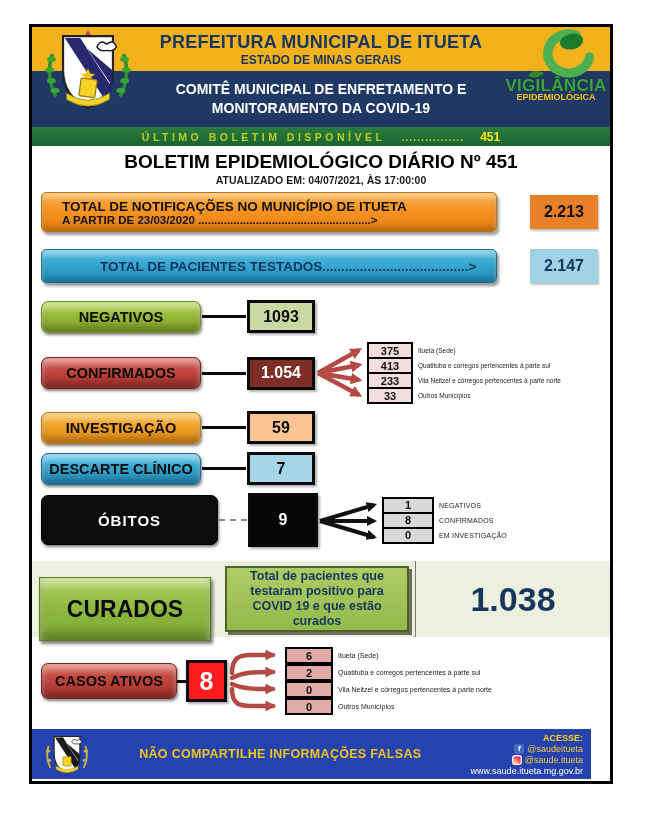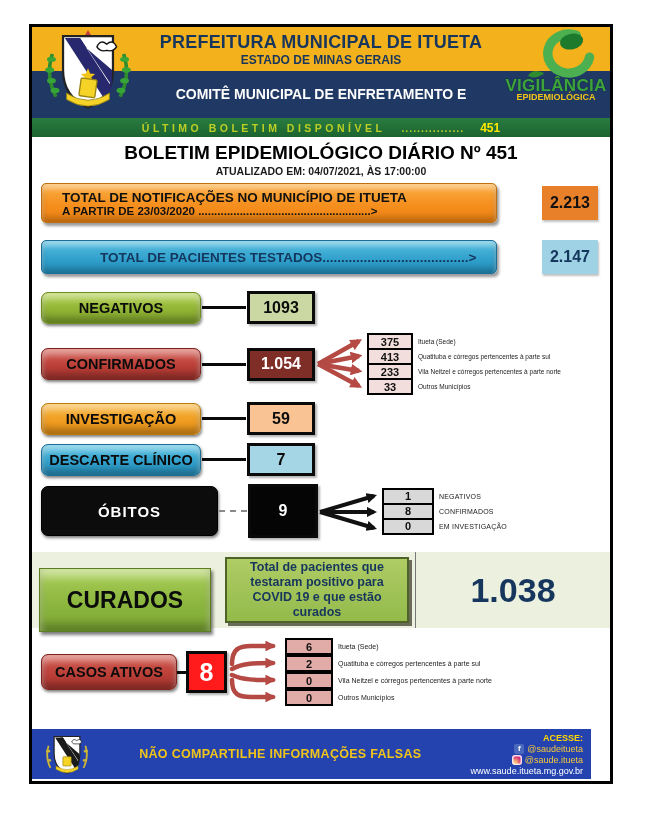--- a/index.html
+++ b/index.html
@@ -5,21 +5,21 @@
   * { margin:0; padding:0; box-sizing:border-box; }
   html,body { background:#fff; }
   body { font-family:"Liberation Sans", sans-serif; width:646px; height:815px; position:relative; }
 
   .frame { position:absolute; left:29px; top:24px; width:584px; height:760px;
            border:3px solid #000; background:#fff; display:flex; flex-direction:column; overflow:hidden; }
 
   
   .header { position:relative; flex-shrink:0; }
   .band-yellow { height:44px; background:#F3B11B; display:flex; flex-direction:column; justify-content:center; text-align:center; padding:0 106px; }
-  .band-blue   { height:47px; background:#1F3864; display:flex; flex-direction:column; justify-content:center; text-align:center; padding:0 106px; }
+  .band-blue   { height:56px; background:#1F3864; display:flex; flex-direction:column; justify-content:center; text-align:center; padding:0 106px; }
   .band-green  { height:19px; background:linear-gradient(#2A7C40,#1B6330); display:flex; align-items:center; justify-content:center; gap:16px; }
   .hdr-t1 { font-size:18px; font-weight:bold; color:#17365D; letter-spacing:.2px; }
   .hdr-t2 { font-size:12px; font-weight:bold; color:#17365D; }
   .hdr-c1, .hdr-c2 { font-size:14px; font-weight:bold; color:#fff; line-height:19px; }
   .strip-label { font-size:10.5px; font-weight:bold; color:#BCCF25; letter-spacing:3.5px; }
   .strip-dots  { font-size:10.5px; font-weight:bold; color:#BCCF25; letter-spacing:1px; }
   .strip-num   { font-size:12px; font-weight:bold; color:#FFE800; }
   .coat { position:absolute; left:8px; top:2px; width:96px; height:82px; }
   .vigilancia { position:absolute; right:2px; top:1px; width:104px; text-align:center; }
   .vig-swirl { width:78px; height:52px; display:block; margin:0 auto; }
@@ -33,21 +33,21 @@
   
   .toprow { display:flex; align-items:center; margin:6px 12px 0 9px; flex-shrink:0;}
   .bigbar { width:456px; border-radius:5px; border:1px solid rgba(0,0,0,.4);
             box-shadow: inset 0 5px 5px rgba(255,255,255,.4), inset 0 -5px 6px rgba(0,0,0,.22), 2px 3px 3px rgba(0,0,0,.4); }
   .bar-notif { height:40px; background:linear-gradient(#FBB045,#F58F1E 55%,#EF8313); border-color:#C06F10;
                display:flex; flex-direction:column; justify-content:center; padding-left:20px; }
   .bar-notif .l1 { font-size:13.5px; font-weight:bold; color:#111; }
   .bar-notif .l2 { font-size:11.5px; font-weight:bold; color:#111; }
   .bar-tested { height:34px; background:linear-gradient(#55BEE0,#2F9FCB 60%,#2391BE); border-color:#1C6E96;
                 display:flex; align-items:center; padding-left:58px; font-size:13.5px; font-weight:bold; color:#14365C; }
-  .topval { margin-left:auto; width:56px; height:34px; display:flex; align-items:center; justify-content:center;
+  .topval { margin-left:auto; width:68px; height:34px; display:flex; align-items:center; justify-content:center;
             font-size:16px; font-weight:bold; }
   .val-notif  { background:#E8802A; color:#111; box-shadow:1px 2px 2px rgba(0,0,0,.25); }
   .val-tested { background:#9ED2E4; color:#14365C; box-shadow:1px 2px 2px rgba(0,0,0,.25); }
 
   
   .stat-row { display:flex; align-items:center; margin-left:9px; flex-shrink:0; }
   .bar { border-radius:7px; border:1px solid rgba(0,0,0,.45);
          box-shadow: inset 0 6px 6px rgba(255,255,255,.45), inset 0 -6px 6px rgba(0,0,0,.25), 1px 2px 3px rgba(0,0,0,.5);
          display:flex; align-items:center; justify-content:center; font-weight:bold; color:#0b0b0b; }
   .bar-std { width:160px; height:32px; font-size:14.5px; }
@@ -122,20 +122,21 @@
 
 <div class="frame">
 
   <div class="header">
     <div class="band-yellow">
       <div class="hdr-t1">PREFEITURA MUNICIPAL DE ITUETA</div>
       <div class="hdr-t2">ESTADO DE MINAS GERAIS</div>
     </div>
     <div class="band-blue">
       <div class="hdr-c1">COMITÊ MUNICIPAL DE ENFRETAMENTO E</div>
+      <div class="hdr-c2">MONITORAMENTO DA COVID-19</div>
     </div>
     <div class="band-green">
       <span class="strip-label">ÚLTIMO BOLETIM DISPONÍVEL</span>
       <span class="strip-dots">................</span>
       <span class="strip-num">451</span>
     </div>
 
     <svg class="coat" viewBox="0 0 100 92">
       <path d="M10,28 Q2,52 14,76 M90,28 Q98,52 86,76" stroke="#2E8B2E" stroke-width="4" fill="none"></path>
       <ellipse cx="9" cy="34" rx="5" ry="3" fill="#37A437"></ellipse>

